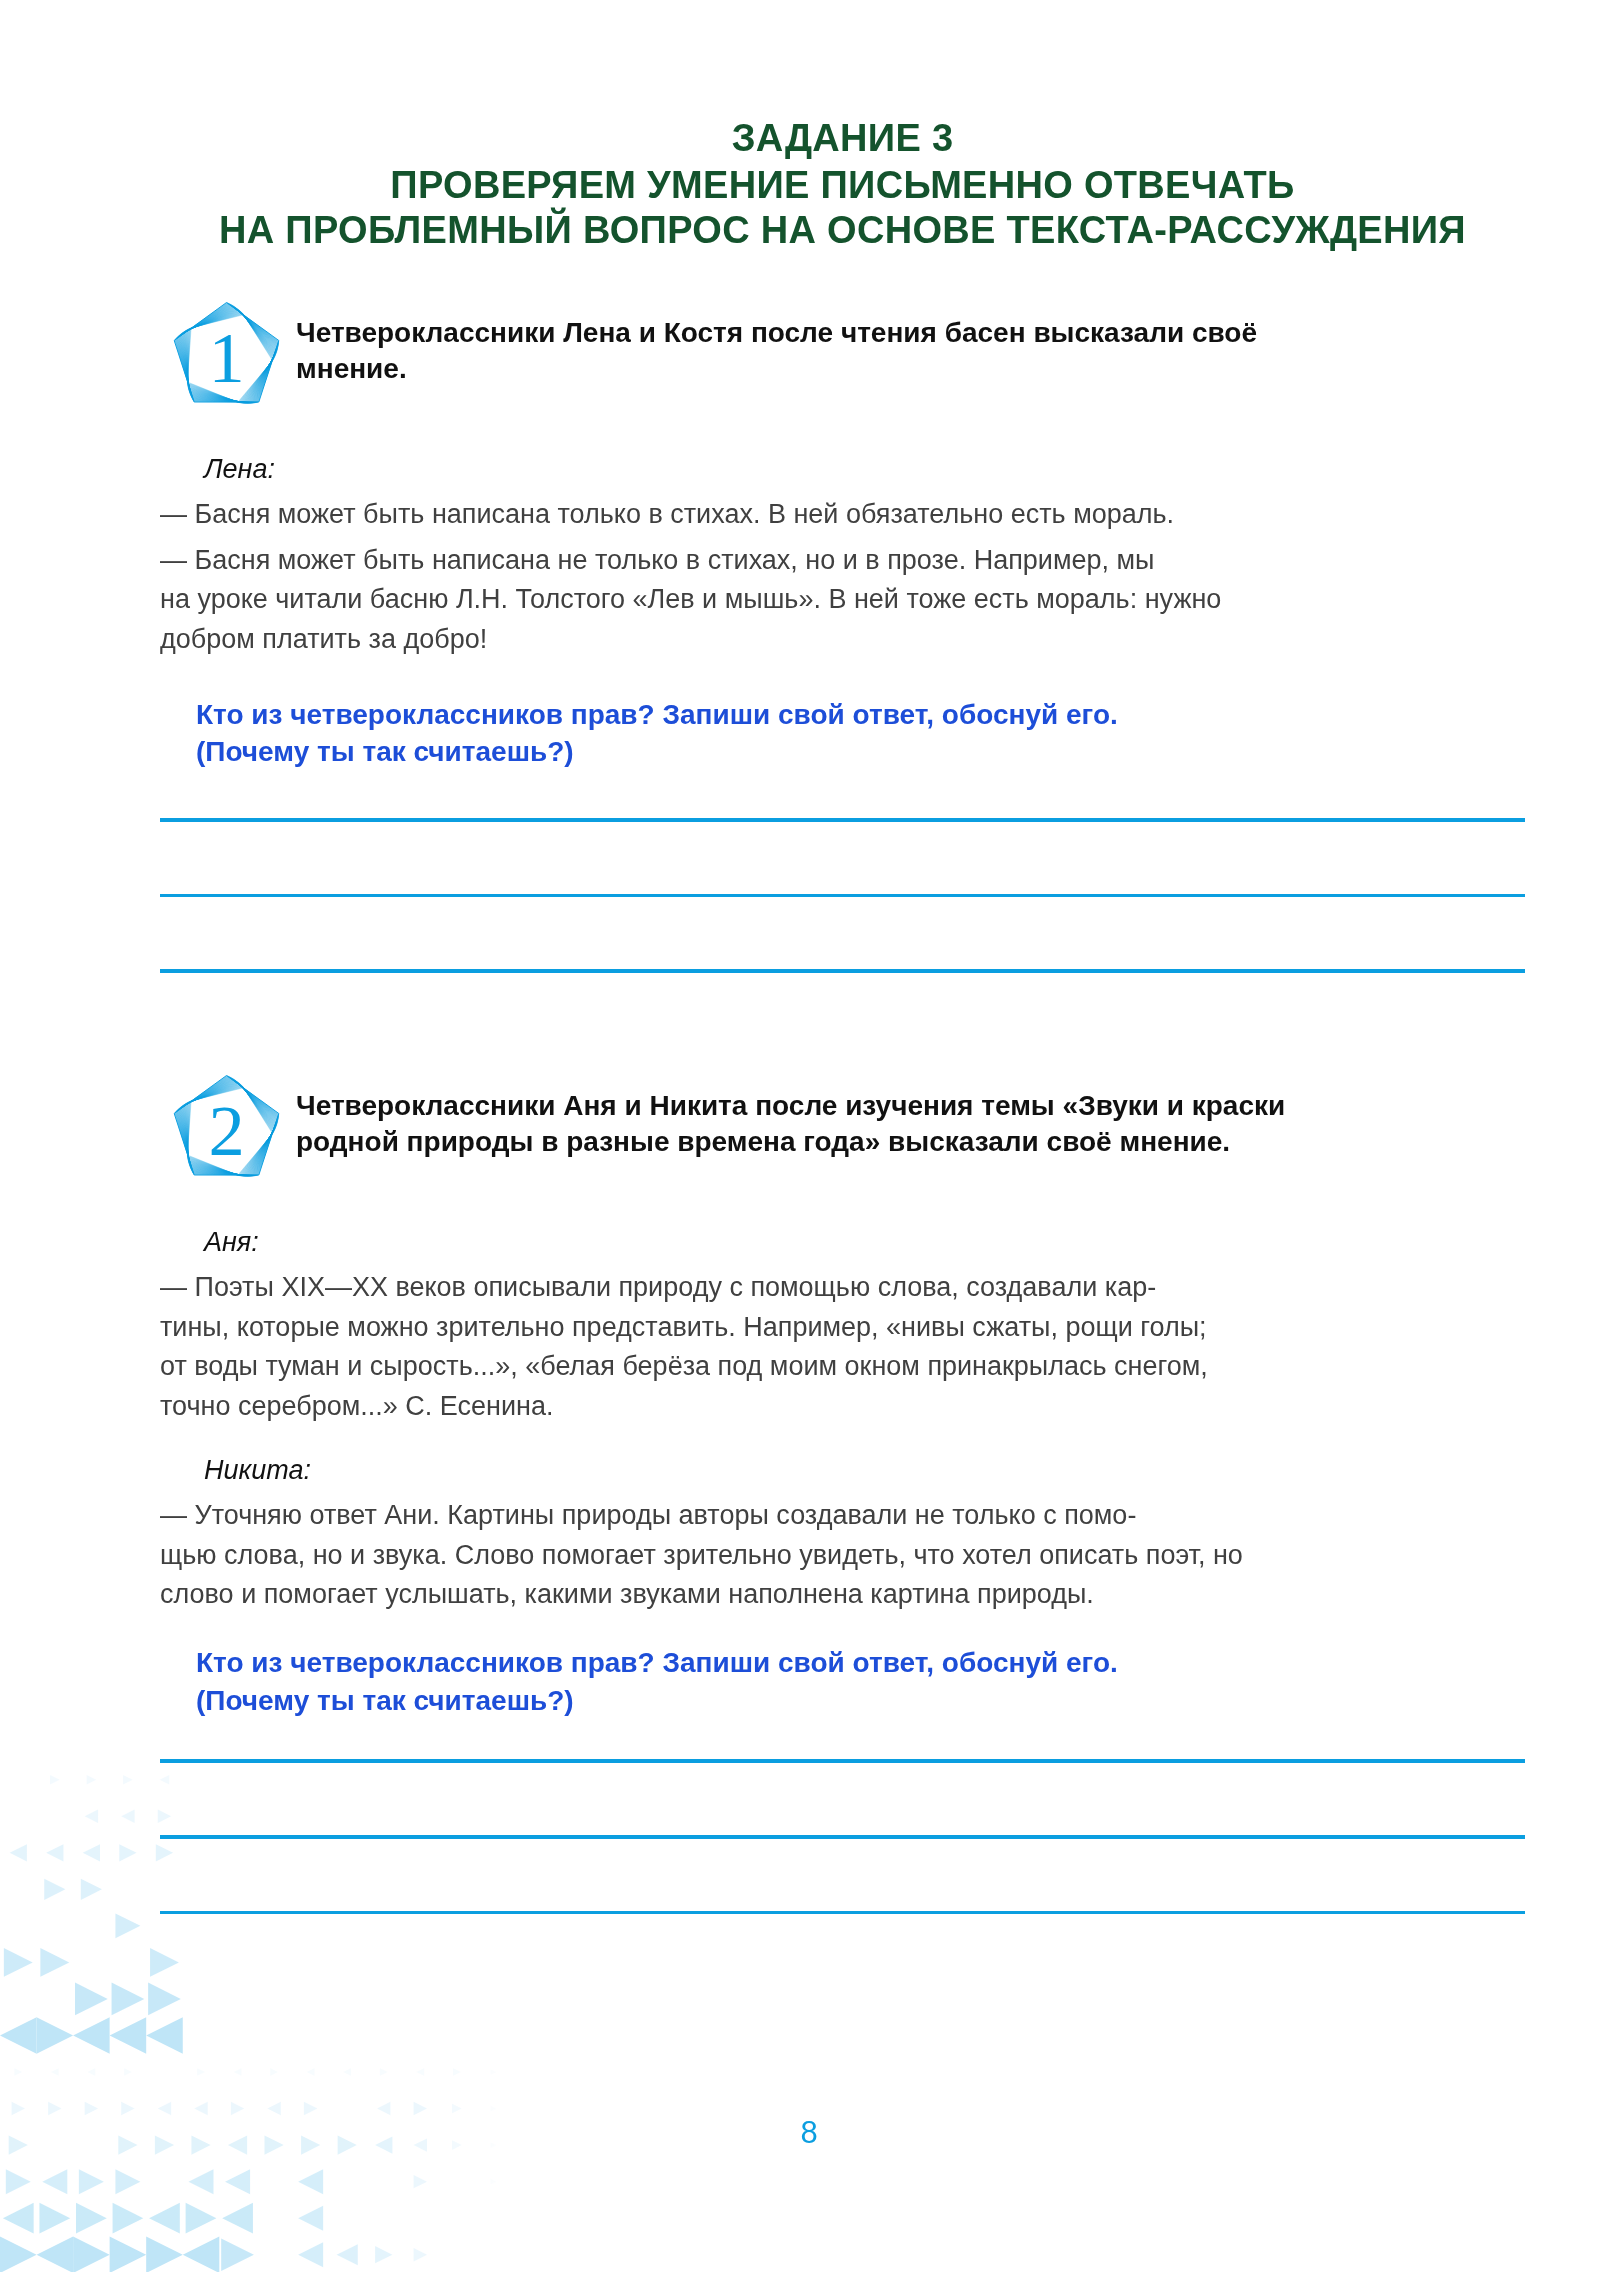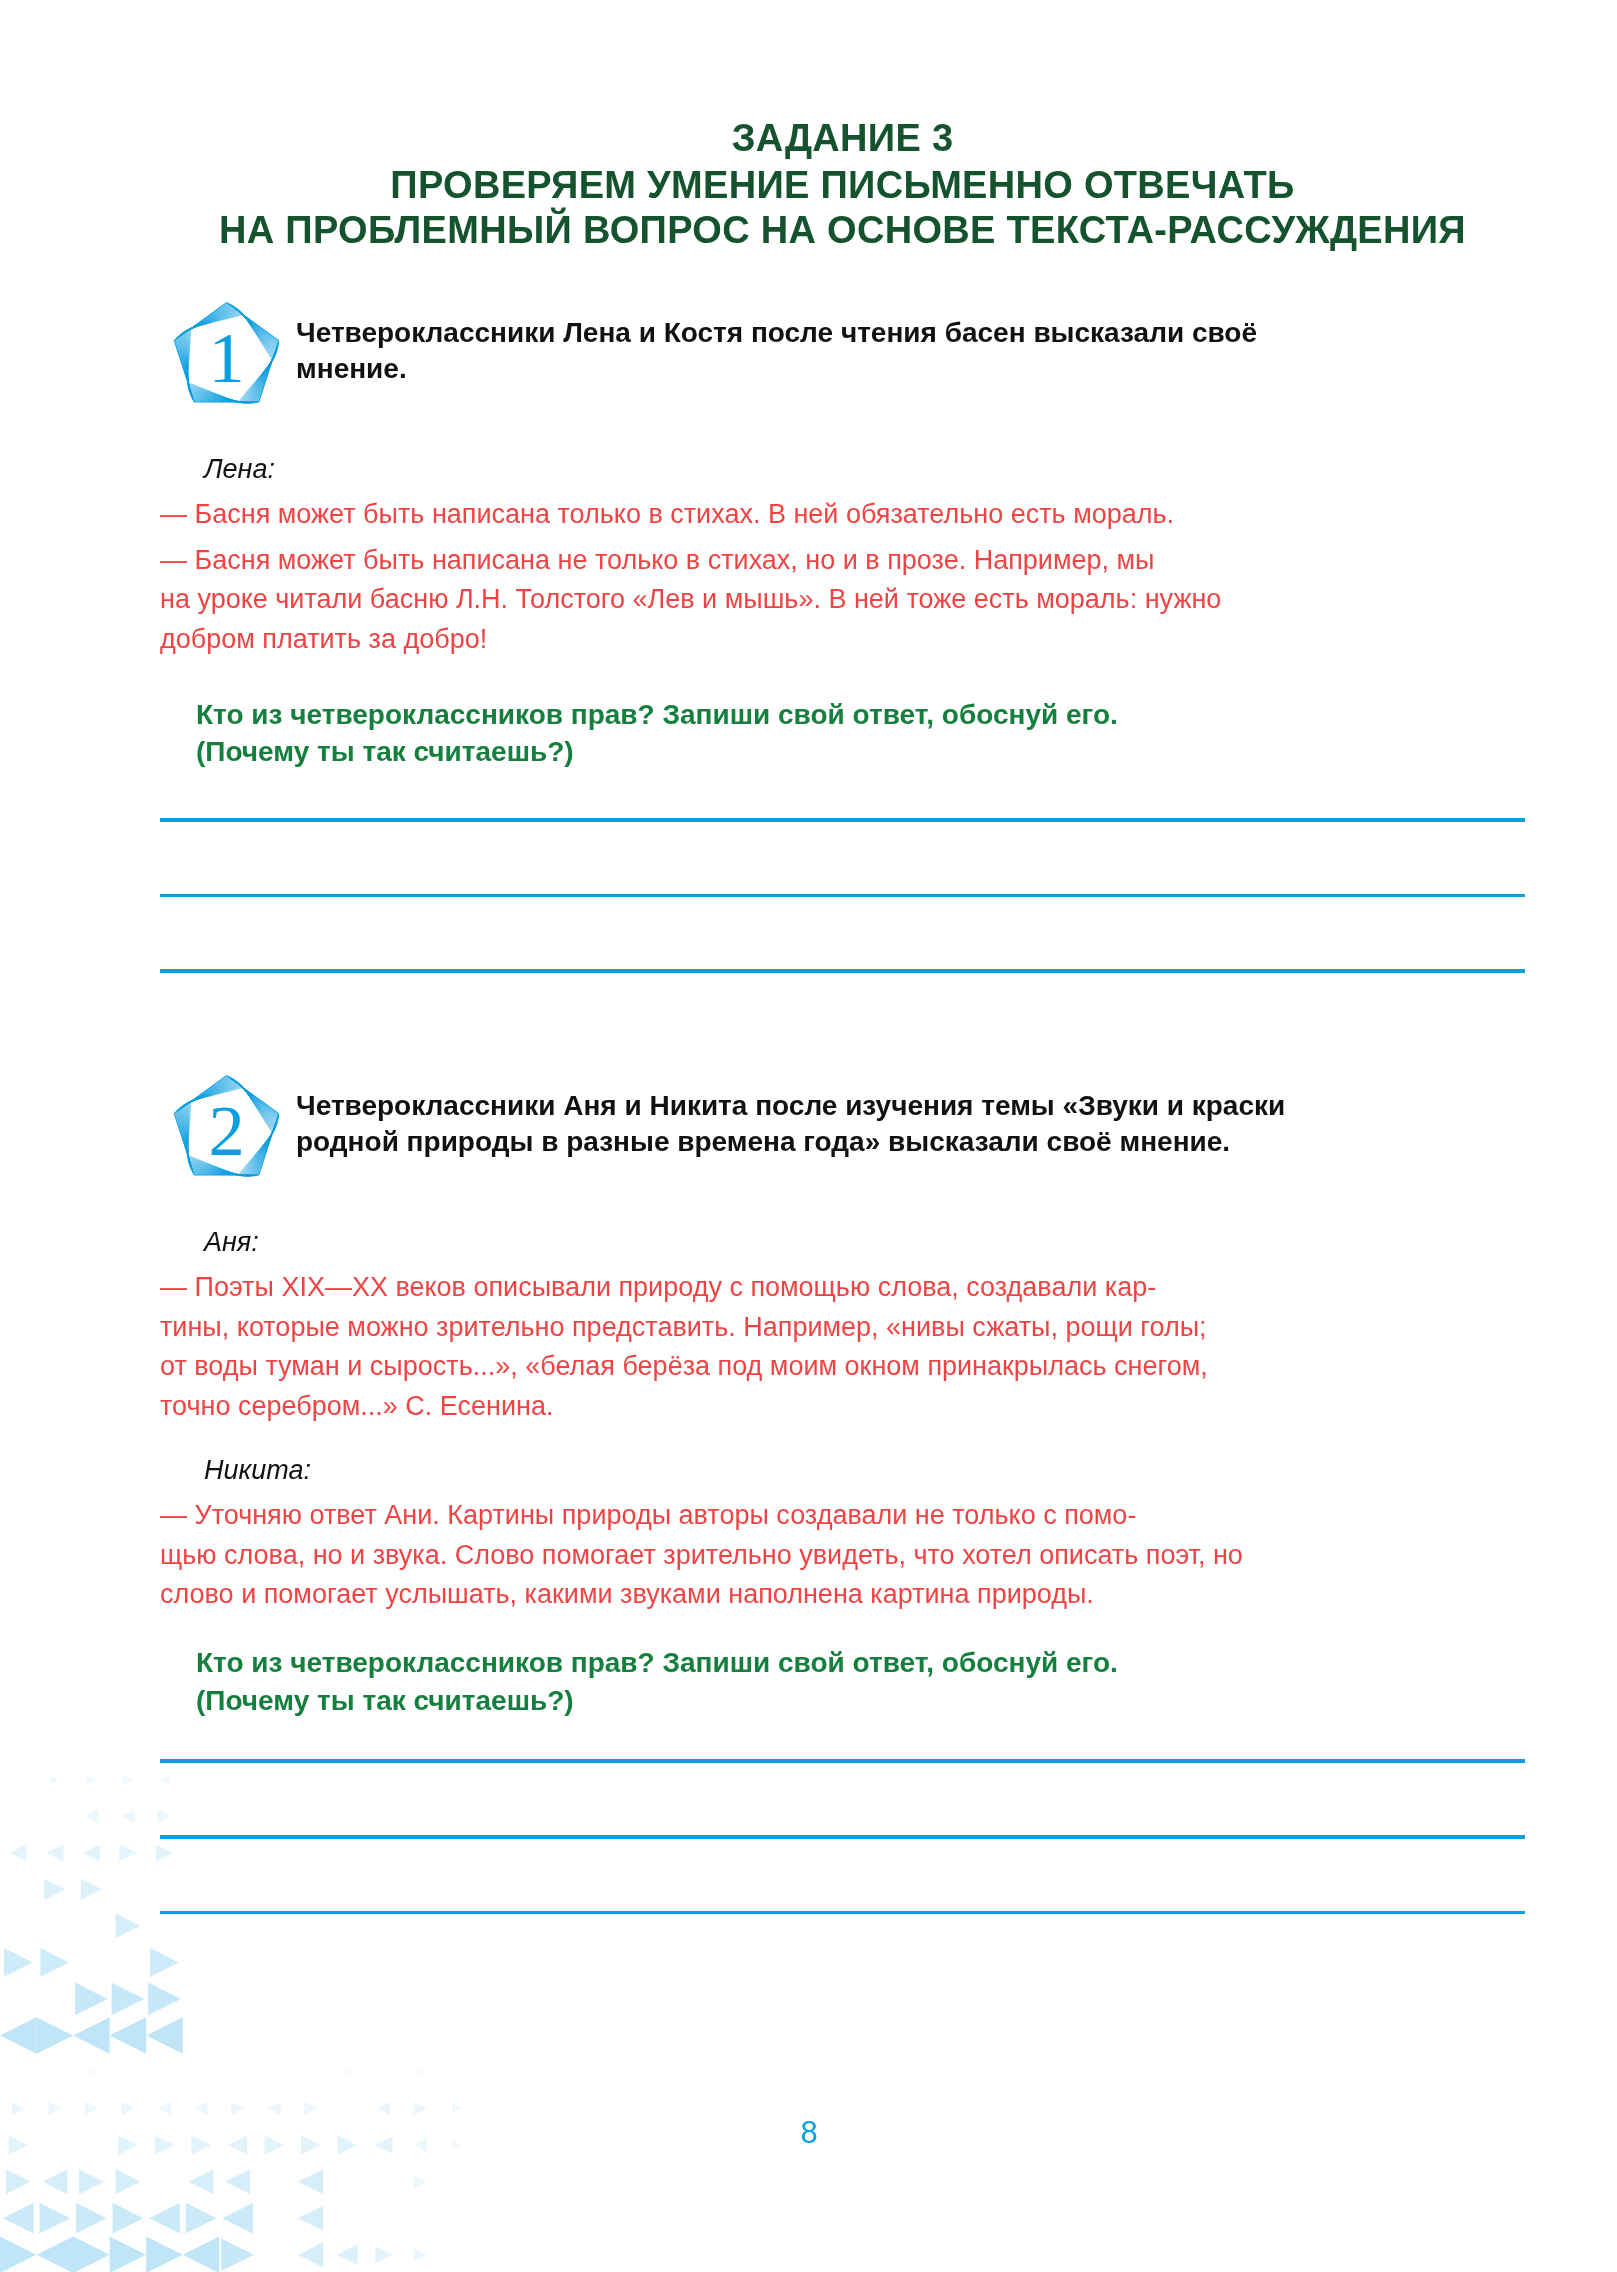--- a/index.html
+++ b/index.html
@@ -96,34 +96,34 @@
     color: #111111;
     margin: 8px;
     padding-left: 36px;
   }
   .speaker.sp1 { margin-top: 29px; }
   .speaker.sp2 { margin-top: 27px; }
 
   .para {
     font-size: 27px;
     line-height: 1.46;
-    color: #ef4444;
+    color: #404040;
     margin: 6.5px 0 0 0;
     text-align: justify;
     text-justify: inter-word;
   }
   .para .pline { display: block; white-space: nowrap; }
   .para .pline.last { display: block; }
 
   
   .question {
     font-weight: bold;
     font-size: 28px;
     line-height: 1.33;
-    color: #15803d;
+    color: #1d4ed8;
     padding-left: 36px;
   }
   .question.q1 { margin-top: 37px; }
   .question.q2 { margin-top: 30px; }
   .question .qline { display: block; white-space: nowrap; }
 
   
   .rules { margin-top: 0; }
   .rule {
     height: 3.9px;

